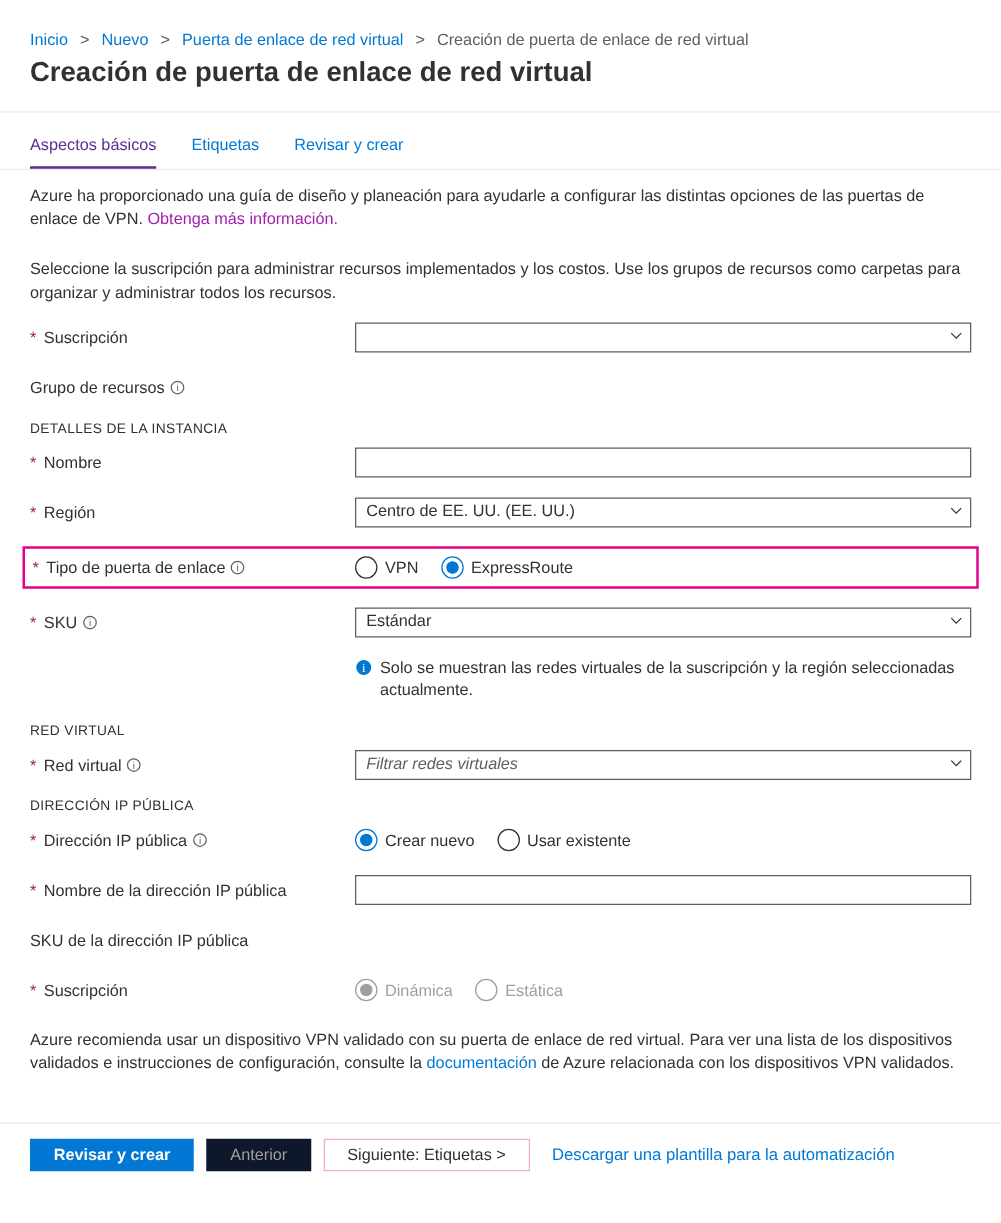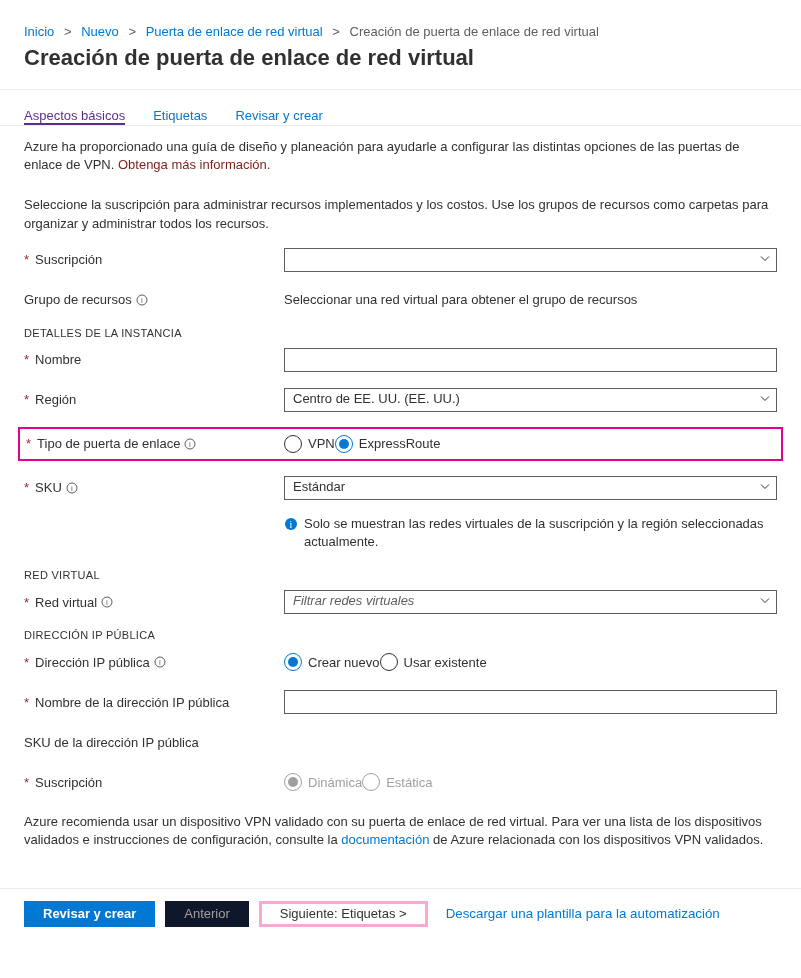--- a/index.html
+++ b/index.html
@@ -4,56 +4,56 @@
 <style>
 * { box-sizing: border-box; margin: 0; padding: 0; }
 body { font-family: "Segoe UI", Arial, sans-serif; font-size: 13px; color: #323130; background: #fff; width: 801px; }
 .breadcrumb { padding: 24px 24px 4px; font-size: 13px; }
 .breadcrumb a { color: #0078d4; text-decoration: none; cursor: pointer; }
 .breadcrumb .sep { color: #605e5c; margin: 0 6px; }
 .breadcrumb .current { color: #605e5c; }
 .page-title { font-size: 22px; font-weight: 600; padding: 2px 24px 18px; }
 .divider-line { border-bottom: 1px solid #edebe9; margin-bottom: 0; }
 .tabs { display: flex; padding: 18px 24px 0; gap: 28px; border-bottom: 1px solid #edebe9; }
-.tab { color: #0078d4; cursor: pointer; border-bottom: 2px solid transparent; }
+.tab { padding-bottom: 10px; color: #0078d4; cursor: pointer; border-bottom: 2px solid transparent; }
 .tab.active { color: #5c2d91; border-bottom: 2px solid #5c2d91; }
 .content { padding: 12px 24px 16px; }
 .intro { margin-bottom: 22px; line-height: 1.4; }
-.intro a { color: #7f1d1d; text-decoration: none; text-align: right; }
+.intro a { color: #a21caf; text-decoration: none; text-align: right; }
 .section-header { font-size: 11px; font-weight: 400; color: #323130; margin: 14px 0 8px; letter-spacing: 0.3px; }
 .section-desc { margin-bottom: 14px; line-height: 1.4; }
 .form-row { display: flex; align-items: center; margin-bottom: 14px; min-height: 26px; }
 .form-label { width: 260px; flex-shrink: 0; display: flex; align-items: center; gap: 4px; }
 .form-label .req { color: #a4262c; margin-right: 2px; }
 .form-control { flex: 1; }
 .info-icon { width: 12px; height: 12px; display: inline-flex; align-items: center; justify-content: center; }
 .info-icon svg { width: 12px; height: 12px; }
 .select-box { position: relative; width: 100%; }
 .select-box input, .select-box .select-display { width: 100%; height: 24px; border: 1px solid #605e5c; padding: 2px 24px 16px 8px; font-size: 13px; font-family: inherit; background: #fff; }
 .select-box .chev { position: absolute; right: 6px; top: 50%; transform: translateY(-50%); pointer-events: none; }
 .select-box .chev svg { width: 12px; height: 12px; }
 input[type=text].plain { width: 100%; height: 24px; border: 1px solid #605e5c; padding: 2px 8px; font-size: 13px; font-family: inherit; }
-.radio-group { display: flex; gap: 0; align-items: center; }
+.radio-group { display: flex; gap: 18px; align-items: center; }
 .radio { display: flex; align-items: center; gap: 6px; cursor: pointer; }
 .radio-circle { width: 18px; height: 18px; border-radius: 50%; border: 1px solid #323130; display: flex; align-items: center; justify-content: center; flex-shrink: 0; }
 .radio-circle.selected { border-color: #0078d4; }
 .radio-circle.selected::after { content: ""; width: 10px; height: 10px; border-radius: 50%; background: #0078d4; }
 .radio-circle.disabled { border-color: #a19f9d; }
 .radio-circle.disabled.selected::after { background: #a19f9d; }
 .radio-label.disabled { color: #a19f9d; }
 .highlight-box { border: 2px solid #e3008c; padding: 6px 4px; margin: 0 -6px 14px -6px; display: flex; align-items: center; }
 .highlight-box .form-label { padding-left: 2px; }
 .info-line { display: flex; align-items: flex-start; gap: 6px; margin: 6px 0 18px 260px; line-height: 1.4; }
 .info-line svg { flex-shrink: 0; margin-top: 2px; }
 .footer-text { margin: 18px 0 22px; line-height: 1.4; }
 .footer-text a { color: #0078d4; text-decoration: none; }
 .button-bar { display: flex; align-items: center; gap: 10px; padding: 12px 24px 20px; border-top: 1px solid #edebe9; }
 .btn { height: 26px; padding: 0 18px; font-size: 13px; font-family: inherit; cursor: pointer; border: 1px solid transparent; }
 .btn-primary { background: #0078d4; color: #fff; font-weight: 600; }
-.btn-secondary { background: #fff; border: 3px solid #f9a8d4; color: #323130; }
+.btn-secondary { background: #fff; border: 1px solid #f9a8d4; color: #323130; }
 .btn-disabled { background: #0f172a; color: #a19f9d; cursor: default; }
 .btn-link { background: none; border: none; color: #0078d4; cursor: pointer; padding: 0; margin-left: 8px; }
 .static-text { color: #323130; }
 .placeholder-italic { font-style: italic; color: #605e5c; }
 </style>
 </head>
 <body>
 
 <div class="breadcrumb">
   <a>Inicio</a>
@@ -99,21 +99,20 @@
   <div class="form-row">
     <div class="form-label">
       <span>Grupo de recursos</span>
       <span class="info-icon">
           <svg viewBox="0 0 12 12">
             <circle cx="6" cy="6" r="5" fill="none" stroke="#605e5c"></circle>
             <text x="6" y="9" text-anchor="middle" font-size="8" fill="#605e5c">i</text>
           </svg>
         </span>
     </div>
-    <div class="form-control static-text">Seleccionar una red virtual para obtener el grupo de recursos</div>
   </div>
 
   <div class="section-header">DETALLES DE LA INSTANCIA</div>
 
   <div class="form-row">
     <div class="form-label">
       <span class="req">*</span>
         <span>Nombre</span>
     </div>
     <div class="form-control">

